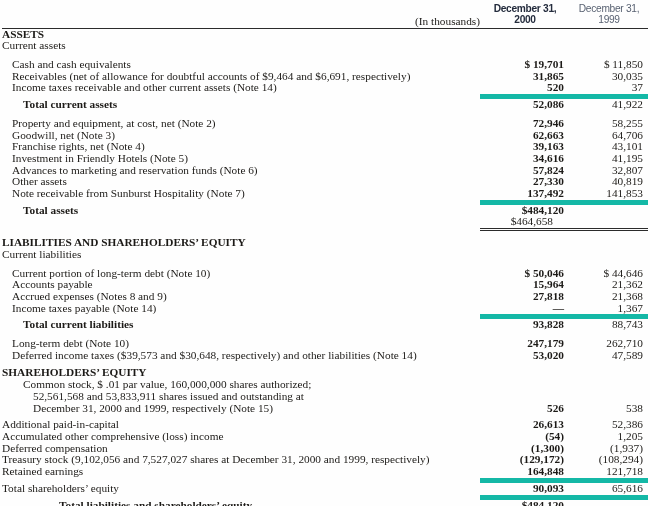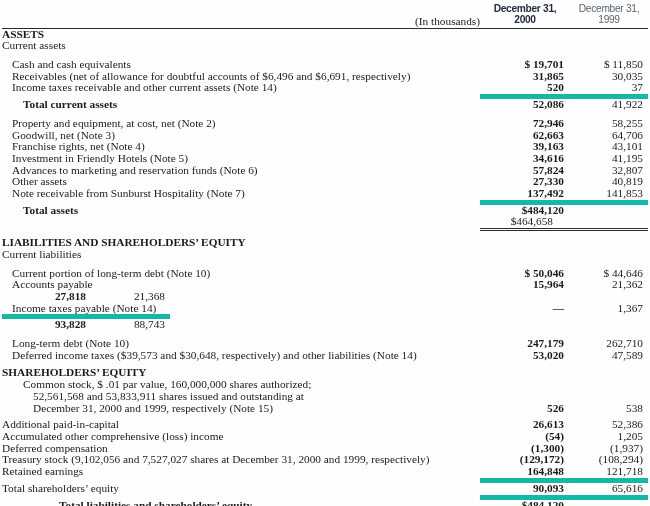--- a/index.html
+++ b/index.html
@@ -61,21 +61,21 @@
   <div class="sp7"></div>
 
   <div class="row">
     <div class="lbl i1">Cash and cash equivalents</div>
     <div class="vals">
         <span class="v1">$&nbsp;19,701</span>
         <span class="v2">$&nbsp;11,850</span>
       </div>
   </div>
   <div class="row">
-    <div class="lbl i1">Receivables (net of allowance for doubtful accounts of $6,496 and $6,691, respectively)</div>
+    <div class="lbl i1">Receivables (net of allowance for doubtful accounts of $9,464 and $6,691, respectively)</div>
     <div class="vals">
         <span class="v1">31,865</span>
         <span class="v2">30,035</span>
       </div>
   </div>
   <div class="row">
     <div class="lbl i1">Income taxes receivable and other current assets (Note 14)</div>
     <div class="vals">
         <span class="v1">520</span>
         <span class="v2">37</span>
@@ -164,33 +164,35 @@
       </div>
   </div>
   <div class="row">
     <div class="lbl i1">Accounts payable</div>
     <div class="vals">
         <span class="v1">15,964</span>
         <span class="v2">21,362</span>
       </div>
   </div>
   <div class="row">
+    <div class="lbl i1">Accrued expenses (Notes 8 and 9)</div>
     <div class="vals">
         <span class="v1">27,818</span>
         <span class="v2">21,368</span>
       </div>
   </div>
   <div class="row">
     <div class="lbl i1">Income taxes payable (Note 14)</div>
     <div class="vals">
         <span class="v1">—</span>
         <span class="v2">1,367</span>
       </div>
   </div>
   <div class="row rt">
+    <div class="lbl i2 b">Total current liabilities</div>
     <div class="vals">
         <span class="v1">93,828</span>
         <span class="v2">88,743</span>
       </div>
   </div>
   <div class="sp7"></div>
 
   <div class="row">
     <div class="lbl i1">Long-term debt (Note 10)</div>
     <div class="vals">

